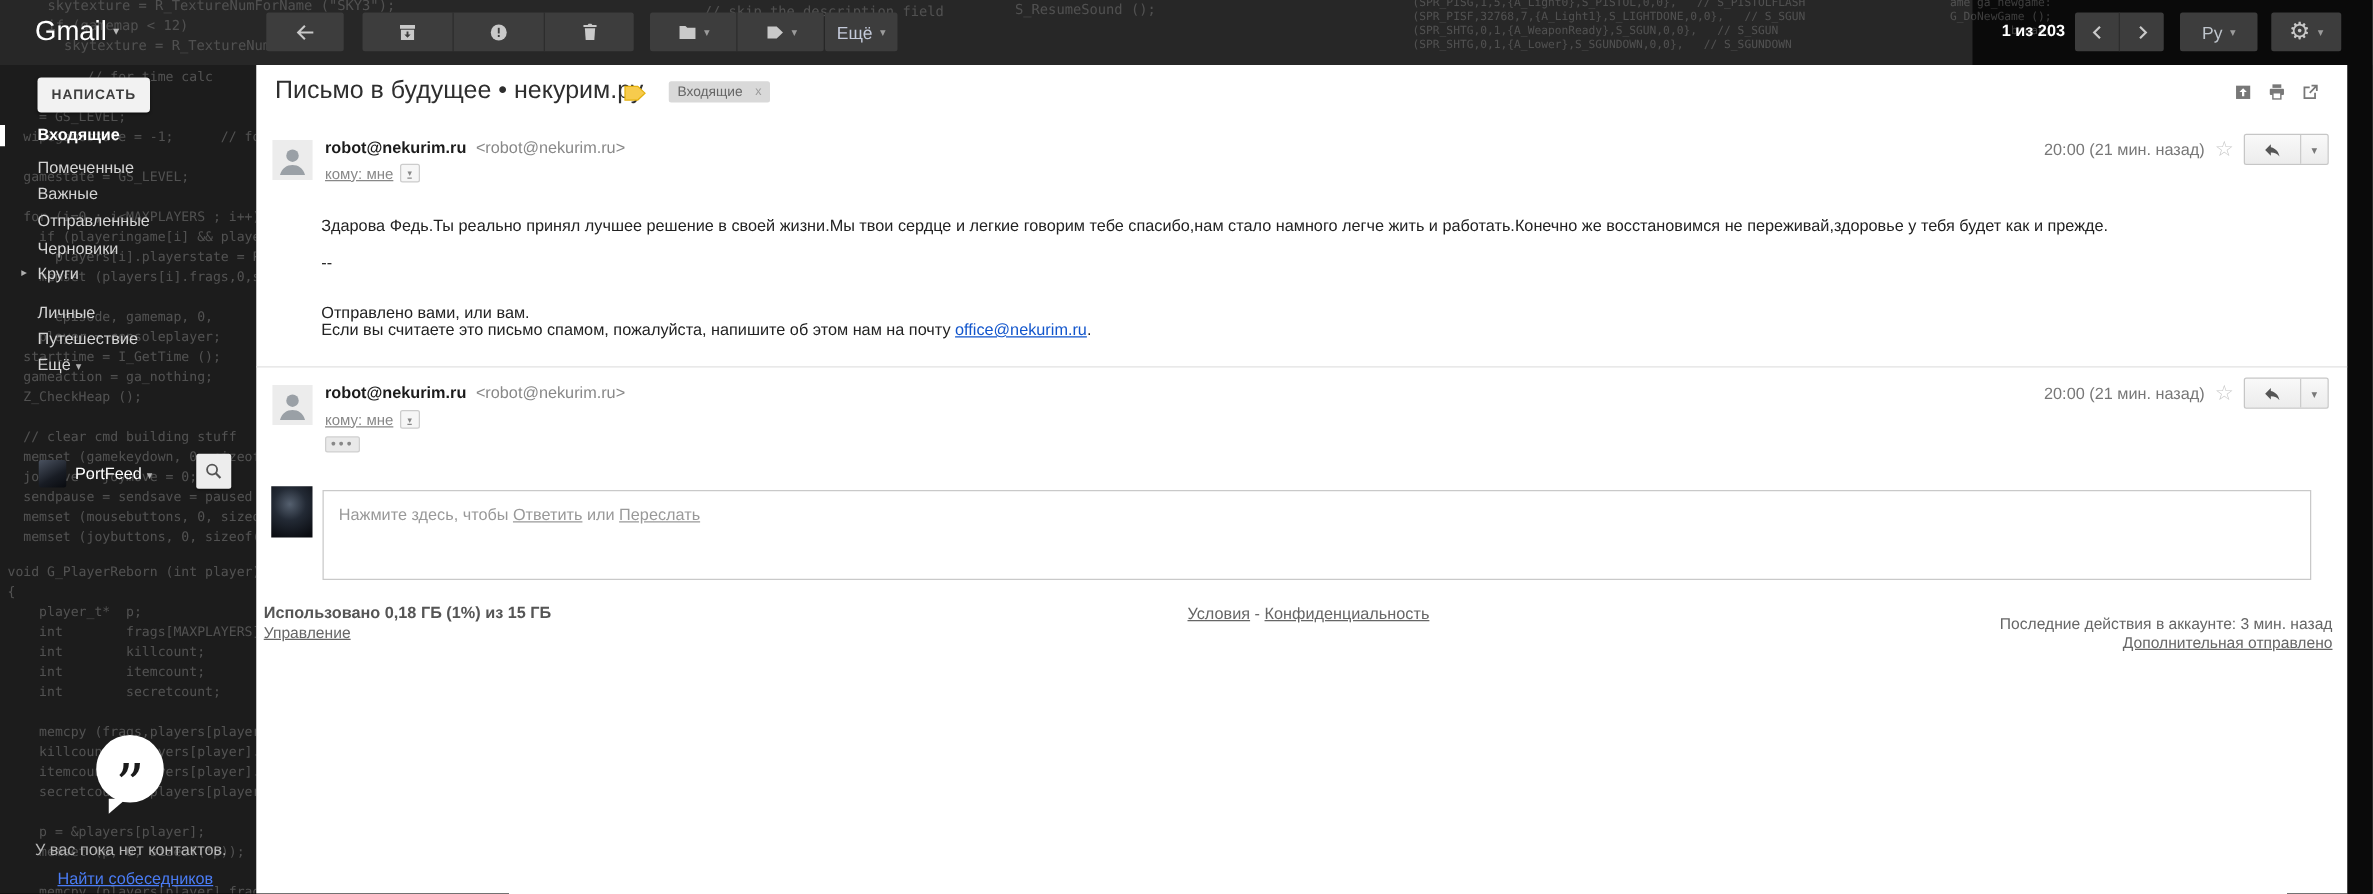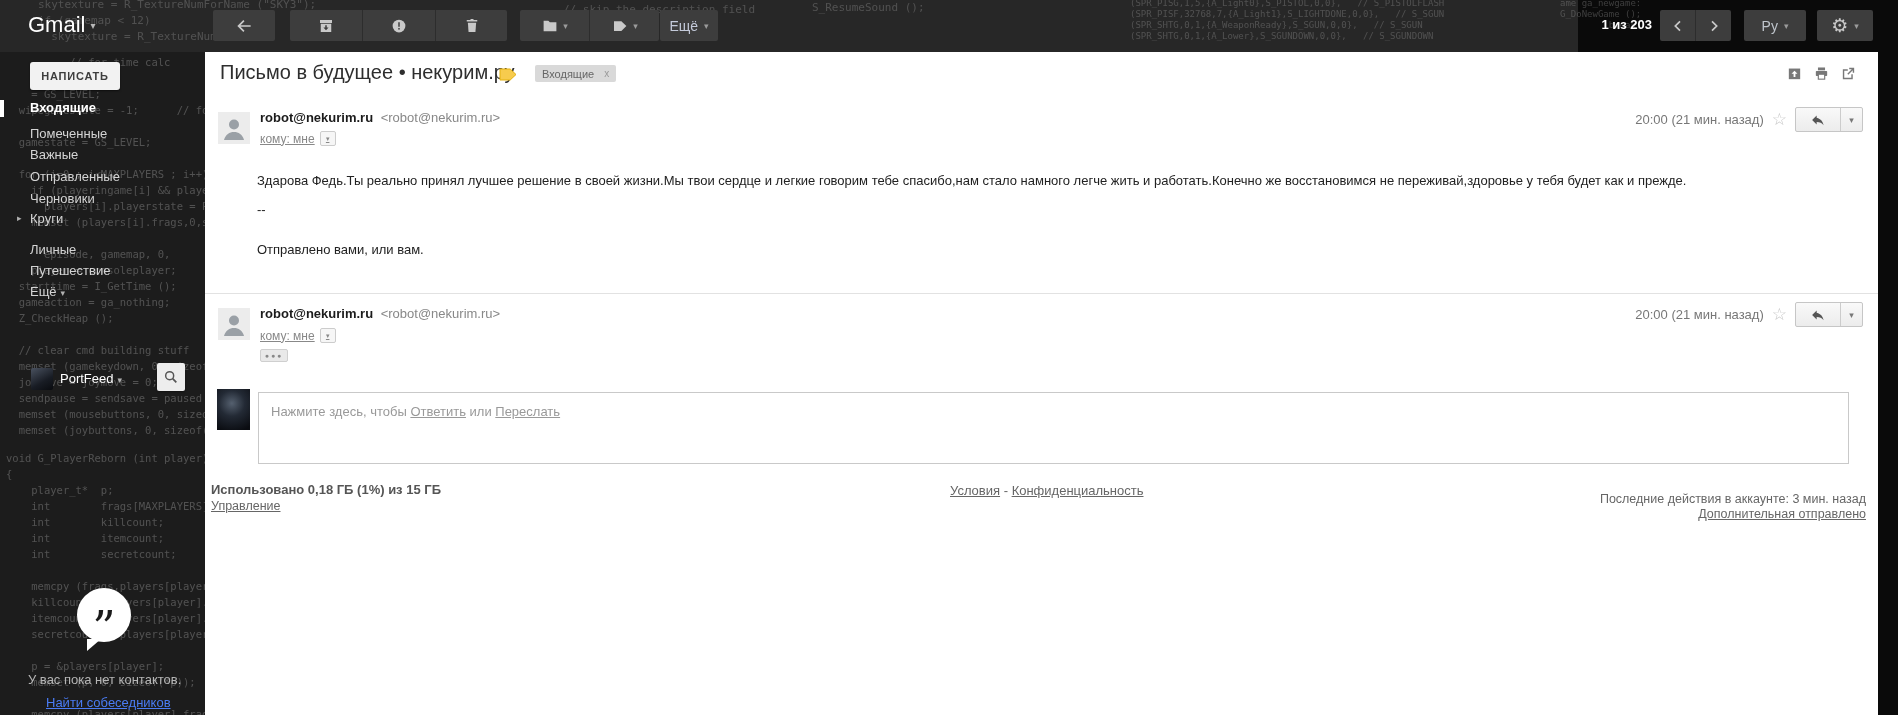--- a/index.html
+++ b/index.html
@@ -342,20 +342,23 @@
         </div>
         <div class="bseg" style="width:21px">
           <span class="caret" style="color:#777">▾</span>
         </div>
       </div>
     </div>
 
     <div class="body-text">Здарова Федь.Ты реально принял лучшее решение в своей жизни.Мы твои сердце и легкие говорим тебе спасибо,нам стало намного легче жить и работать.Конечно же восстановимся не переживай,здоровье у тебя будет как и прежде.</div>
     <div class="sig" style="top:150px">--</div>
     <div class="sig" style="top:190px">Отправлено вами, или вам.</div>
+    <div class="sig" style="top:204px">
+      <span>Если вы считаете это письмо спамом, пожалуйста, напишите об этом нам на почту </span><a class="blue">office@nekurim.ru</a><span>.</span>
+    </div>
 
     <div class="divider"></div>
 
     <div class="avatar" style="top:256px">
       <svg width="32" height="32" viewBox="0 0 32 32">
           <rect width="32" height="32" fill="#ececec"></rect>
           <circle cx="16" cy="12.5" r="5" fill="#9aa0a6"></circle>
           <path d="M6 28c1.5-5.5 5.5-8 10-8s8.5 2.5 10 8z" fill="#9aa0a6"></path>
         </svg>
     </div>

